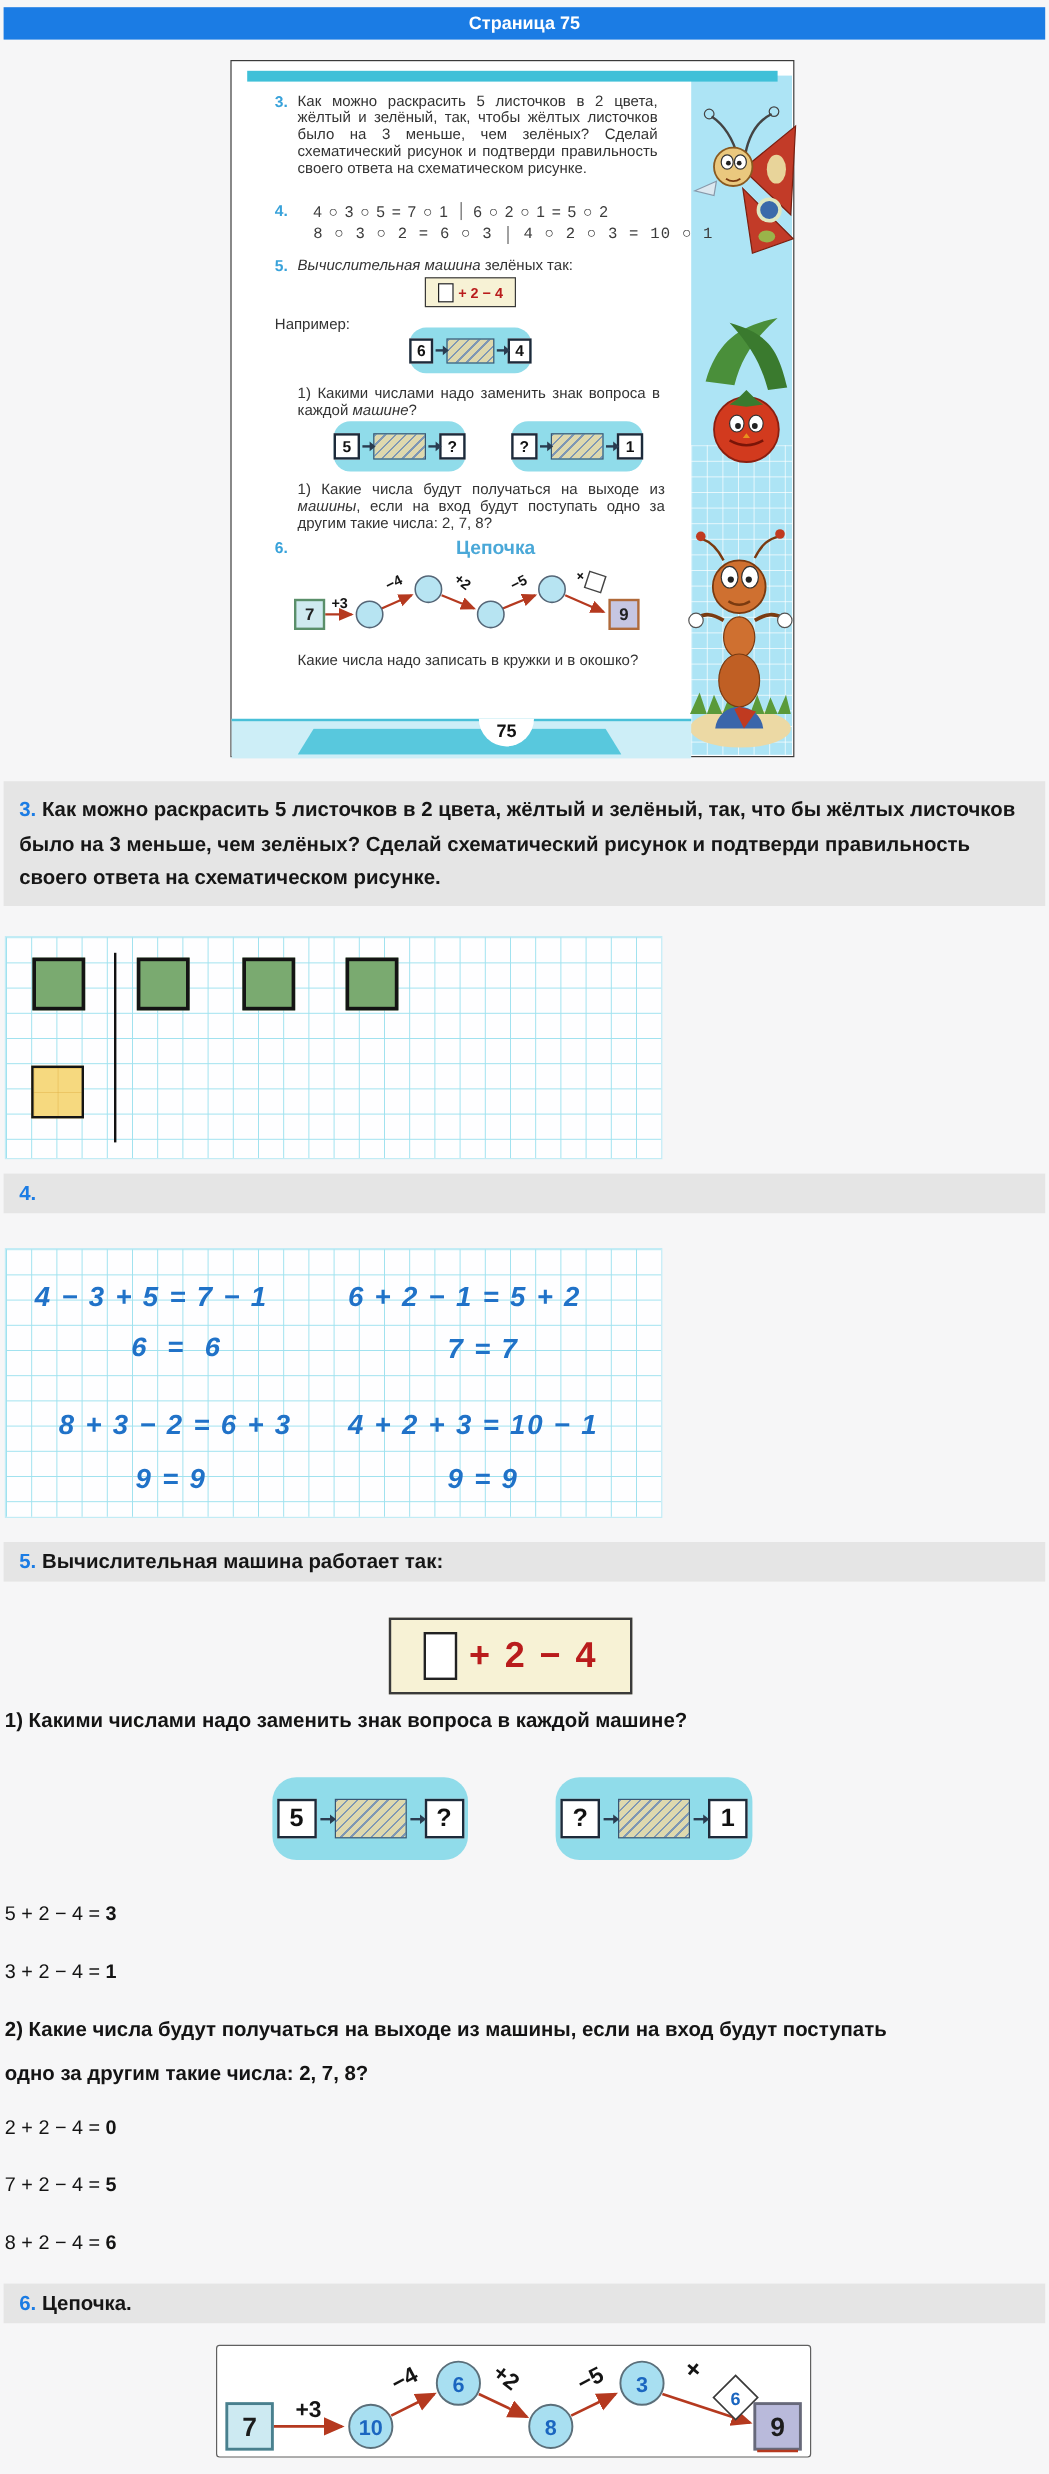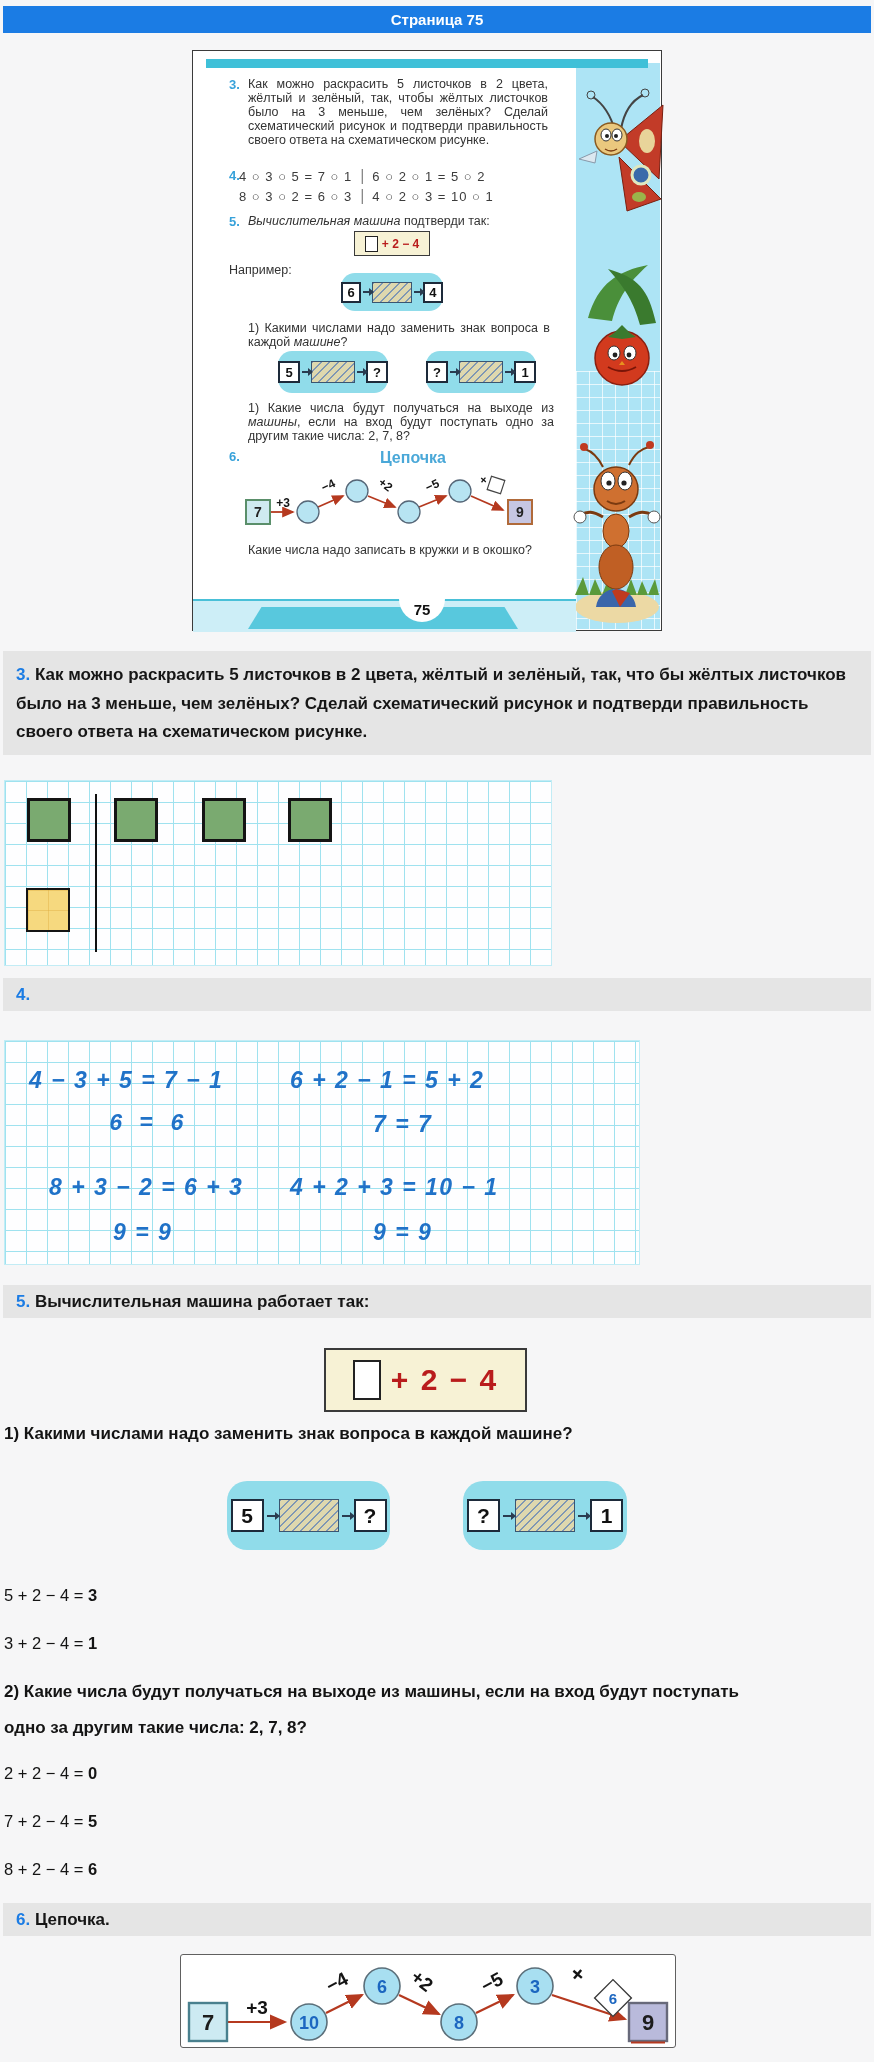--- a/index.html
+++ b/index.html
@@ -106,36 +106,36 @@
     <circle cx="7" cy="80" r="6" fill="#fff" stroke="#555"></circle>
       <circle cx="81" cy="80" r="6" fill="#fff" stroke="#555"></circle>
     <path d="M43,152 a20,20 0 0 1 20,18 l-40,0 a20,20 0 0 1 20,-18" fill="#3a66aa"></path>
     <path d="M43,152 l14,4 l-10,14 l-8,-16 Z" fill="#c03a20"></path>
   </svg>
 
   <span class="abs tb-num" style="left:36px;top:26px;">3.</span>
   <div class="abs tb-text" style="left:55px;top:26px;width:300px;">Как можно раскрасить 5 листочков в 2 цвета, жёлтый и зелёный, так, чтобы жёлтых листочков было на 3 меньше, чем зелёных? Сделай схематический рисунок и подтверди правильность своего ответа на схематическом рисунке.</div>
 
   <span class="abs tb-num" style="left:36px;top:117px;">4.</span>
-  <div class="abs" style="left:46px;top:116px;width:310px;">
+  <div class="abs" style="left:68px;top:116px;width:310px;">
     <div style="display:flex;gap:8px;align-items:center;">
       <span class="tb-eq">4 ○ 3 ○ 5 = 7 ○ 1</span>
       <span style="color:#888;">|</span>
       <span class="tb-eq">6 ○ 2 ○ 1 = 5 ○ 2</span>
     </div>
-    <div style="display:flex;gap:8px;align-items:center;margin-top:2px;">
+    <div style="display:flex;gap:8px;align-items:flex-start;margin-top:2px;font-family:Liberation Mono, monospace;">
       <span class="tb-eq">8 ○ 3 ○ 2 = 6 ○ 3</span>
       <span style="color:#888;">|</span>
       <span class="tb-eq">4 ○ 2 ○ 3 = 10 ○ 1</span>
     </div>
   </div>
 
   <span class="abs tb-num" style="left:36px;top:163px;">5.</span>
   <div class="abs tb-text" style="left:55px;top:163px;width:310px;text-align:left;">
-    <i>Вычислительная машина</i><span> подтверди так:</span>
+    <i>Вычислительная машина</i><span> зелёных так:</span>
   </div>
   <div class="abs rulebox" style="left:161px;top:180px;width:76px;height:25px;gap:4px;border-width:1.5px;">
     <span class="rulesq" style="width:13px;height:16px;border-width:1px;"></span>
     <span class="ruletext" style="font-size:12px;">+ 2 − 4</span>
   </div>
   <div class="abs tb-text" style="left:36px;top:212px;text-align:center;">Например:</div>
 
   <div class="abs machine" style="left:148px;top:222px;width:102px;height:38px;gap:2px;">
     <span class="msq" style="width:21px;height:21px;font-size:13px;">6</span>
     <span class="marr" style="width:7px;"></span>
@@ -215,21 +215,21 @@
   <div class="gsq" style="left:109px;top:17px;background:#7aaa70;"></div>
   <div class="gsq" style="left:197px;top:17px;background:#7aaa70;"></div>
   <div class="gsq" style="left:283px;top:17px;background:#7aaa70;"></div>
   <div class="gsq" style="left:21px;top:107px;background:#f6d97f;border-width:2.5px;background-image:linear-gradient(rgba(220,170,60,.4) 1px,transparent 1px),linear-gradient(90deg,rgba(220,170,60,.4) 1px,transparent 1px);background-size:20px 20px;"></div>
 </div>
 
 <div class="abs secbar" style="top:978px;height:33px;padding:7px 13px;">
   <span class="bluenum">4.</span>
 </div>
 
-<div class="abs gridpaper" style="left:4px;top:1040px;width:636px;height:225px;">
+<div class="abs gridpaper" style="left:4px;top:1040px;width:548px;height:225px;">
   <span class="eqtext" style="left:24px;top:26px;">4 − 3 + 5 = 7 − 1</span>
   <span class="eqtext" style="left:285px;top:26px;">6 + 2 − 1 = 5 + 2</span>
   <span class="eqtext" style="left:104px;top:70px;font-family:Liberation Mono, monospace;">6 = 6</span>
   <span class="eqtext" style="left:368px;top:70px;">7 = 7</span>
   <span class="eqtext" style="left:24px;top:133px;margin-left:20px;">8 + 3 − 2 = 6 + 3</span>
   <span class="eqtext" style="left:285px;top:133px;">4 + 2 + 3 = 10 − 1</span>
   <span class="eqtext" style="left:108px;top:178px;">9 = 9</span>
   <span class="eqtext" style="left:368px;top:178px;">9 = 9</span>
 </div>
 

